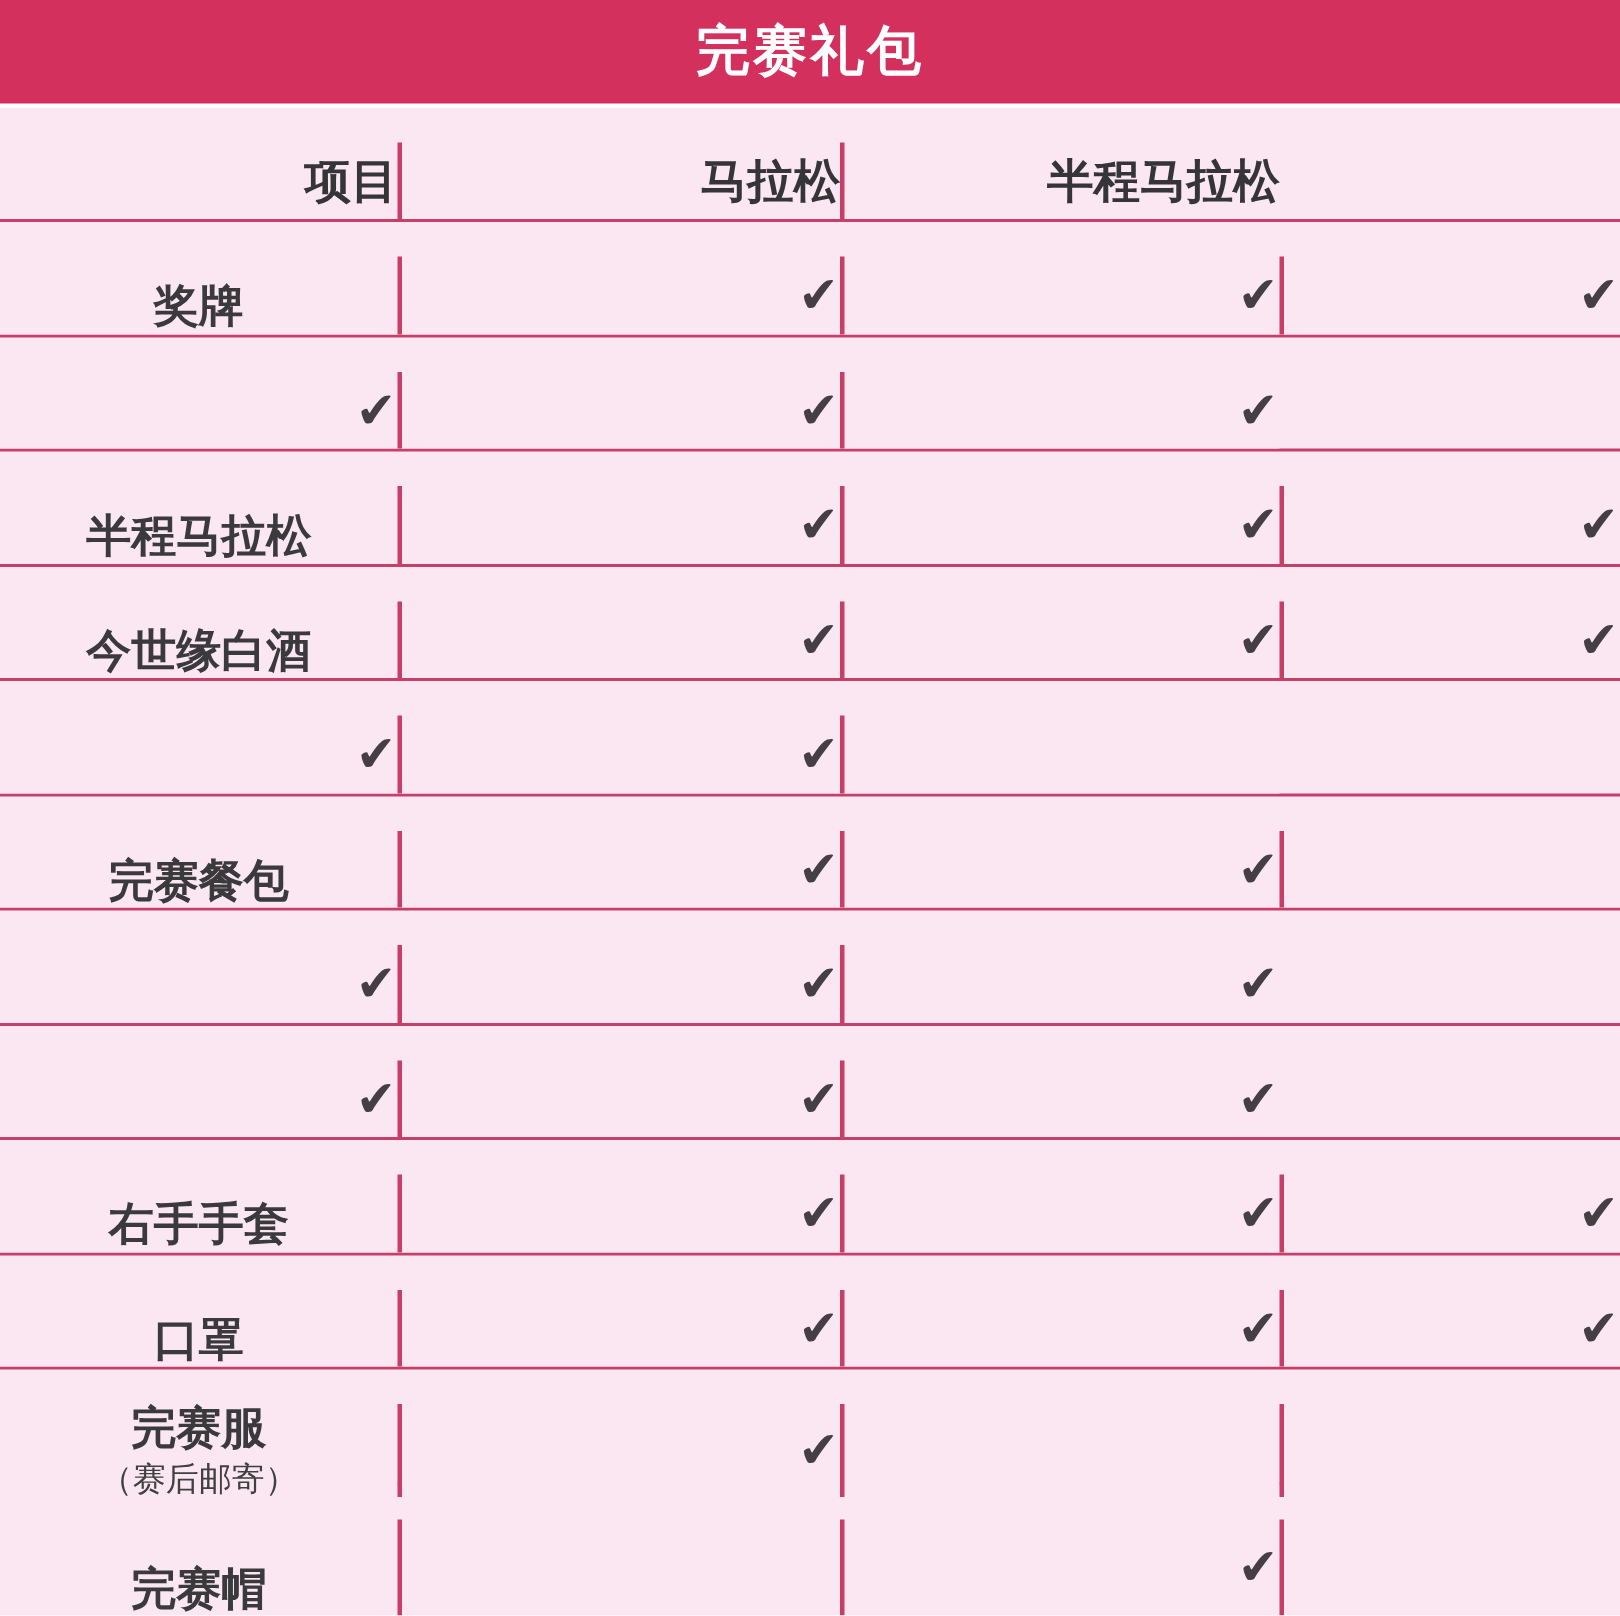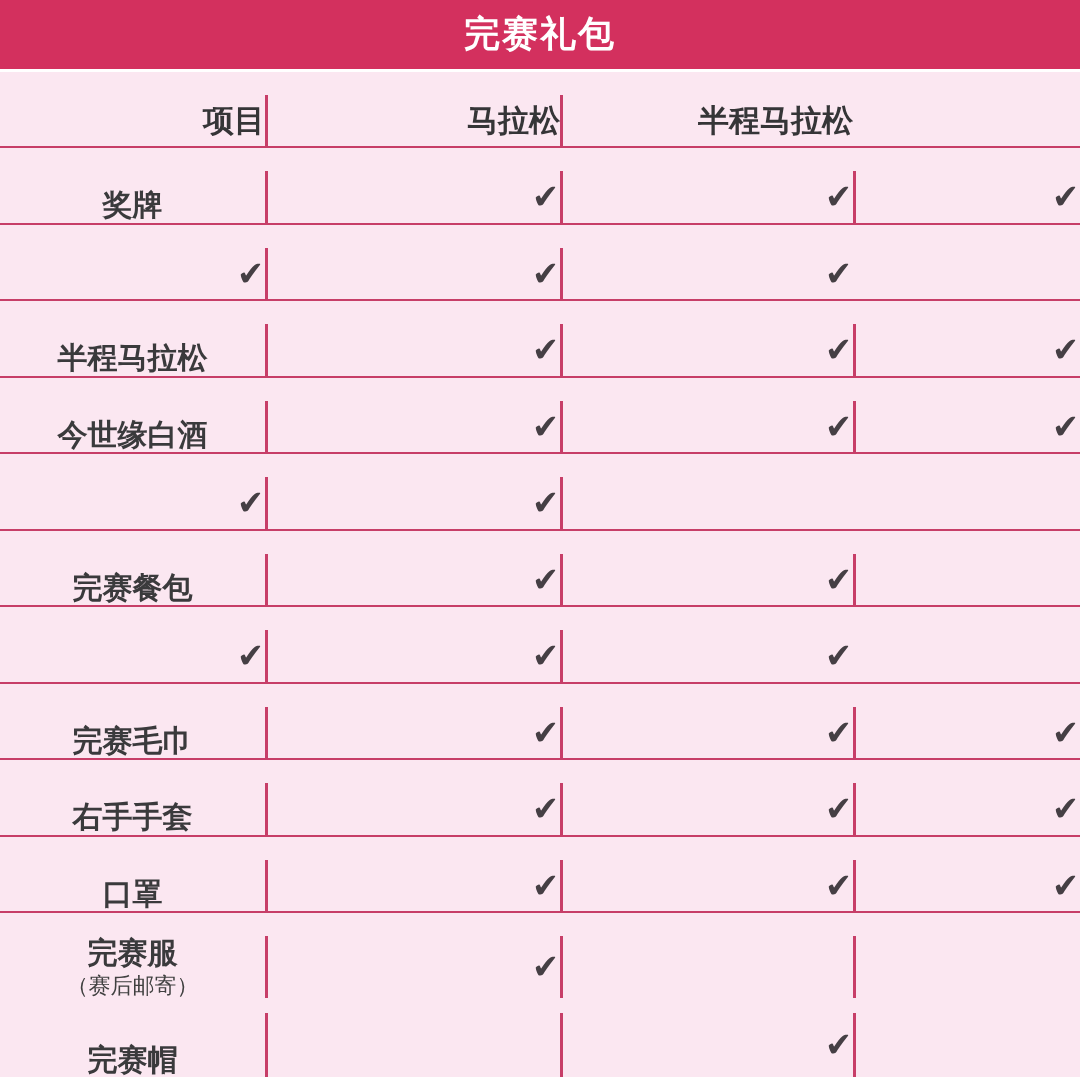--- a/index.html
+++ b/index.html
@@ -209,24 +209,20 @@
       </div>
     <div class="cell">
         <span class="check">✔</span>
       </div>
     <div class="cell">
         <span class="check">✔</span>
       </div>
   </div>
 
   <div class="grid-row data-row">
-    <div class="cell label-cell">
-      <span class="row-label">完赛毛巾</span>
-
-    </div>
     <div class="cell">
         <span class="check">✔</span>
       </div>
     <div class="cell">
         <span class="check">✔</span>
       </div>
     <div class="cell">
         <span class="check">✔</span>
       </div>
   </div>

